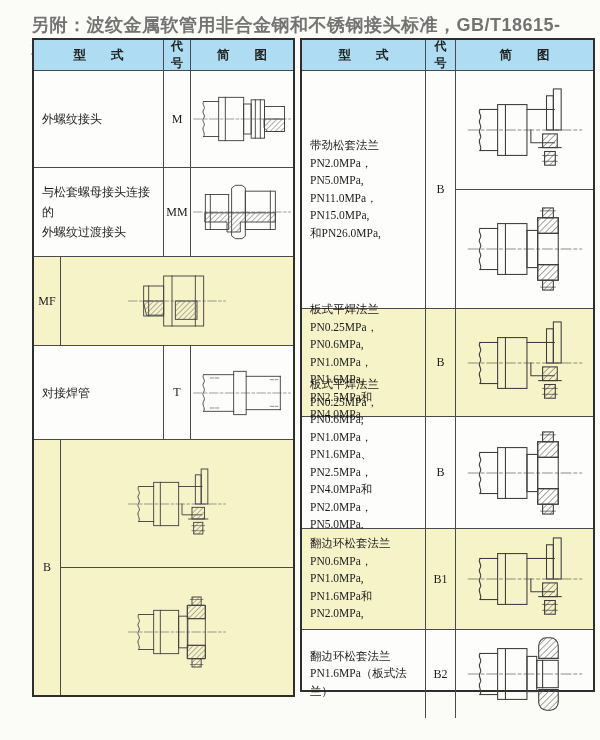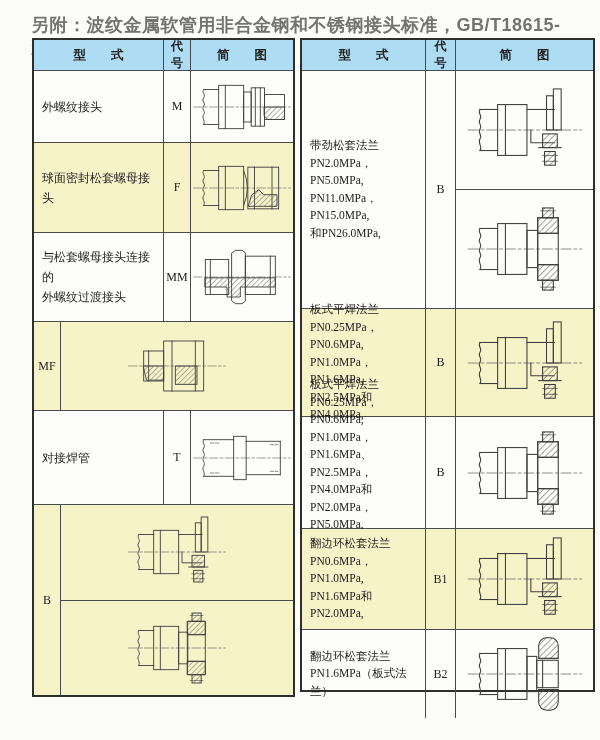--- a/index.html
+++ b/index.html
@@ -59,21 +59,21 @@
 
   <div class="title">另附：波纹金属软管用非合金钢和不锈钢接头标准，GB/T18615-2002接头的形式和代号。</div>
 
   <div class="tbl left">
     <div class="row head">
       <div class="c type th">型　　式</div>
       <div class="c code th">代号</div>
       <div class="c sketch th">简　　图</div>
     </div>
 
-    <div class="row" style="height:72px">
+    <div class="row" style="height:97px">
       <div class="c type">
           <span class="tt">外螺纹接头</span>
         </div>
       <div class="c code">M</div>
       <div class="c sketch">
         <svg class="diag" viewBox="0 0 120 90">
             <g stroke="#3f3f3f" stroke-width="1.1" fill="none" stroke-linecap="square">
               <line x1="2" y1="45" x2="118" y2="45" stroke-width="0.6" stroke-dasharray="10 3 3 3"></line>
               <path d="M14 24 c-3 4 3 6 0 10 c-3 4 3 6 0 10 c-3 4 3 6 0 10 c-3 4 3 8 0 12"></path>
               <line x1="14" y1="24" x2="32" y2="24"></line>
@@ -84,43 +84,20 @@
               <rect x="71" y="22" width="16" height="46"></rect>
               <line x1="76" y1="22" x2="76" y2="68"></line>
               <line x1="82" y1="22" x2="82" y2="68"></line>
               <rect x="87" y="30" width="24" height="30"></rect>
               <path d="M87 45 h24 v15 h-20 l-4 -4 z" fill="url(#hatch)"></path>
             </g>
           </svg>
       </div>
     </div>
 
-    <div class="row hl" style="height:90px">
-      <div class="c type">
-          <span class="tt">球面密封松套螺母接头</span>
-        </div>
-      <div class="c code">F</div>
-      <div class="c sketch">
-        <svg class="diag" viewBox="0 0 120 90">
-            <g stroke="#3f3f3f" stroke-width="1.1" fill="none" stroke-linecap="square">
-              <line x1="2" y1="45" x2="118" y2="45" stroke-width="0.6" stroke-dasharray="10 3 3 3"></line>
-              <path d="M14 24 c-3 4 3 6 0 10 c-3 4 3 6 0 10 c-3 4 3 6 0 10 c-3 4 3 8 0 12"></path>
-              <line x1="14" y1="24" x2="32" y2="24"></line>
-              <line x1="14" y1="66" x2="32" y2="66"></line>
-              <rect x="32" y="19" width="30" height="52"></rect>
-              <line x1="40" y1="19" x2="40" y2="71"></line>
-              <path d="M62 24 q9 21 0 42"></path>
-              <rect x="67" y="20" width="37" height="50"></rect>
-              <line x1="75" y1="20" x2="75" y2="70"></line>
-              <line x1="96" y1="20" x2="96" y2="70"></line>
-              <path d="M72 53 l8 -6 6 6 h16 v14 h-34 z" fill="url(#hatch)"></path>
-            </g>
-          </svg>
-      </div>
-    </div>
 
     <div class="row" style="height:89px">
       <div class="c type">
           <span class="tt">与松套螺母接头连接的
 外螺纹过渡接头</span>
         </div>
       <div class="c code">MM</div>
       <div class="c sketch">
         <svg class="diag" viewBox="0 0 120 90">
             <g stroke="#3f3f3f" stroke-width="1.1" fill="none" stroke-linecap="square">

